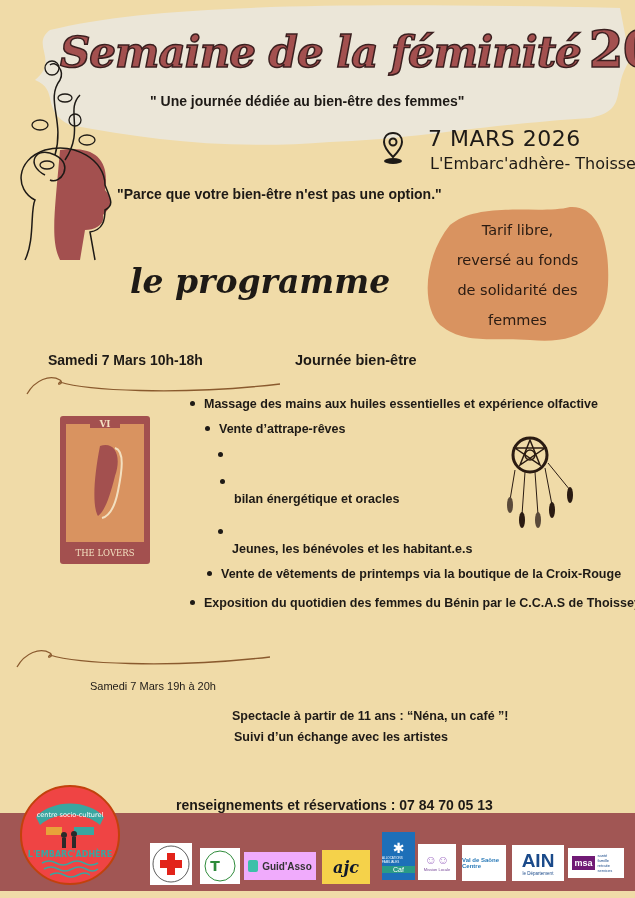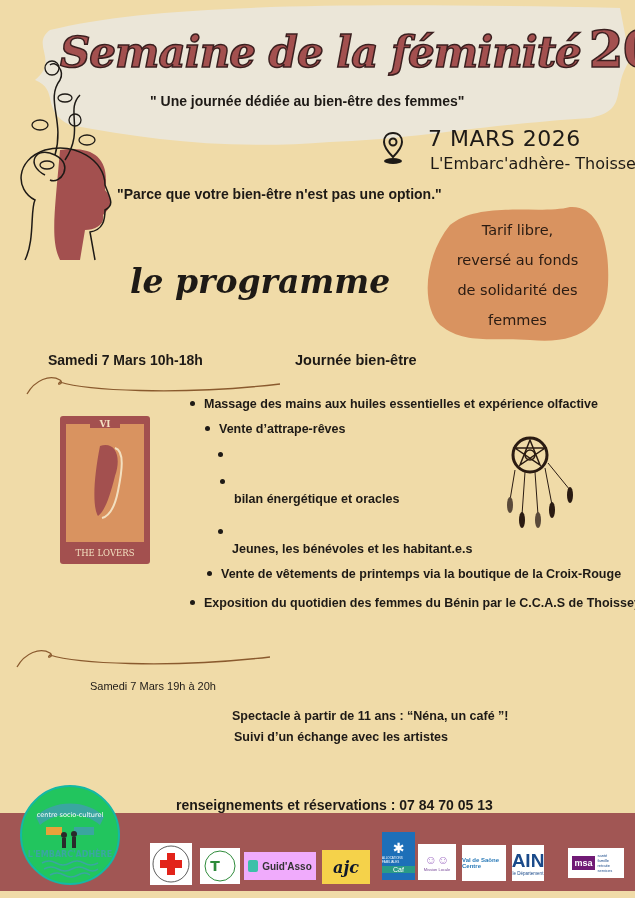--- a/index.html
+++ b/index.html
@@ -21,21 +21,21 @@
   .prog { left:130px; top:262px; font-family:"DejaVu Serif", serif; font-style:italic; font-weight:bold; font-size:33px; white-space:nowrap; }
   .h1 { left:48px; top:352px; font-size:14px; font-weight:bold; white-space:nowrap; }
   .h1b { left:295px; top:352px; font-size:14.5px; font-weight:bold; white-space:nowrap; }
   .item { position:absolute; font-size:12.5px; font-weight:bold; white-space:nowrap; line-height:16px; }
   .item .dot { display:inline-block; width:5px; height:5px; background:#1e1a16; border-radius:50%; vertical-align:middle; margin-right:9px; position:relative; top:-1px; }
   .h2 { left:50px; top:680px; font-size:11px; font-weight:normal; white-space:nowrap;margin-left:40px; }
   .info { position:absolute; font-size:12.5px; font-weight:bold; white-space:nowrap; }
   .band { left:0; top:813px; width:635px; height:78px; background:#a15654; }
   .contact { left:176px; top:797px; font-size:14px; font-weight:bold; white-space:nowrap; }
   .logo { position:absolute; background:#fff; display:flex; align-items:center; justify-content:center; overflow:hidden; }
-  .center-logo { left:20px; top:785px; width:100px; height:100px; border-radius:50%; background:#22c55e; border:2px solid #14b8a6; }
+  .center-logo { left:20px; top:785px; width:100px; height:100px; border-radius:50%; background:#ef4444; border:2px solid #c2410c; }
   .bottom-strip { left:0; top:891px; width:635px; height:7px; background:#f0dba8; }
 </style>
 </head>
 <body>
 
 <svg class="brush" viewBox="0 0 605 160">
   <path d="M20,30 C120,5 300,2 590,8 L600,60 C580,90 600,110 560,118 C450,125 380,140 300,142 C200,150 120,140 40,125 C10,110 30,90 5,80 C30,60 0,45 20,30 Z" fill="#ebe6d8"></path>
 </svg>
 
 <svg class="abs" style="left:5px;top:50px;width:130px;height:215px;" viewBox="0 0 130 215">
@@ -169,20 +169,20 @@
   <span style="color:#fff;font-size:3px;">ALLOCATIONS FAMILIALES</span>
   <span style="background:#2a9b86;color:#fff;font-size:7px;width:100%;text-align:center;margin-top:2px;">Caf</span>
 </div>
 <div class="logo" style="left:418px;top:844px;width:38px;height:36px;flex-direction:column;">
   <span style="color:#a778c8;font-size:12px;">☺☺</span>
   <span style="font-size:4px;color:#7a4a9a;">Mission Locale</span>
 </div>
 <div class="logo" style="left:462px;top:845px;width:44px;height:36px;">
   <span style="font-size:6px;color:#2a7ab8;font-weight:bold;">Val de Saône Centre</span>
 </div>
-<div class="logo" style="left:512px;top:845px;width:32px;height:36px;flex-direction:column;">
+<div class="logo" style="left:512px;top:845px;width:52px;height:36px;flex-direction:column;">
   <span style="font-size:19px;font-weight:bold;color:#1a4a8a;line-height:20px;">AIN</span>
   <span style="font-size:4.5px;color:#1a4a8a;">le Département</span>
 </div>
 <div class="logo" style="left:568px;top:848px;width:56px;height:30px;">
   <span style="display:inline-block;background:#701a75;color:#fff;font-size:9px;font-weight:bold;padding:2px;margin-right:3px;">msa</span>
   <span style="font-size:4px;color:#1a4a8a;width:22px;line-height:5px;">santé famille retraite services</span>
 </div>
 
 </body></html>

